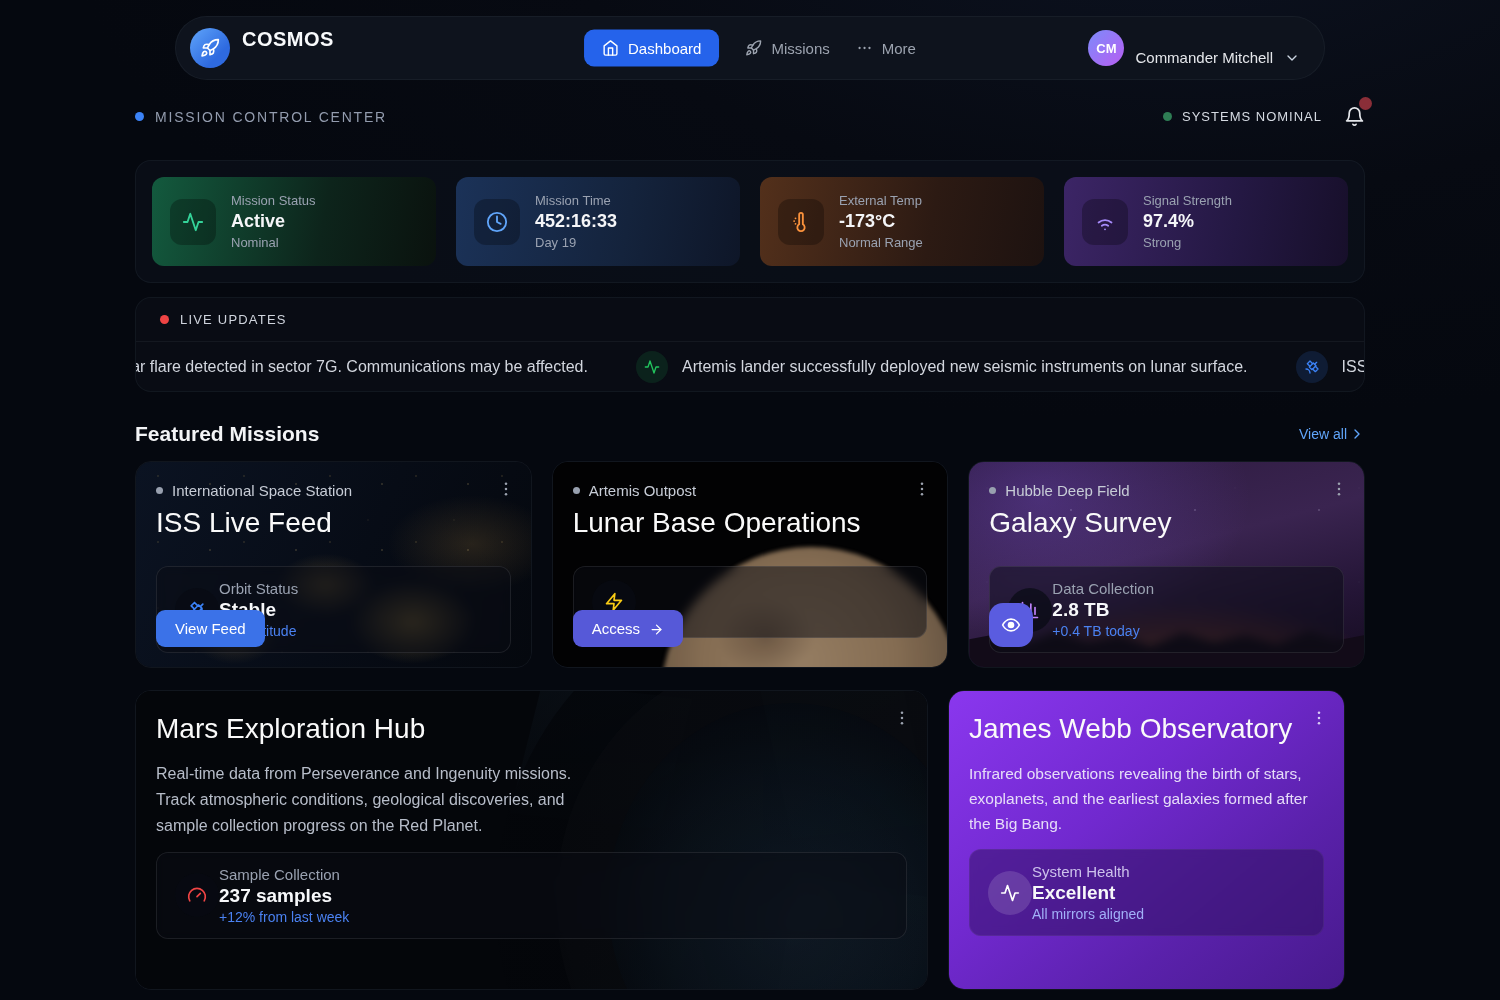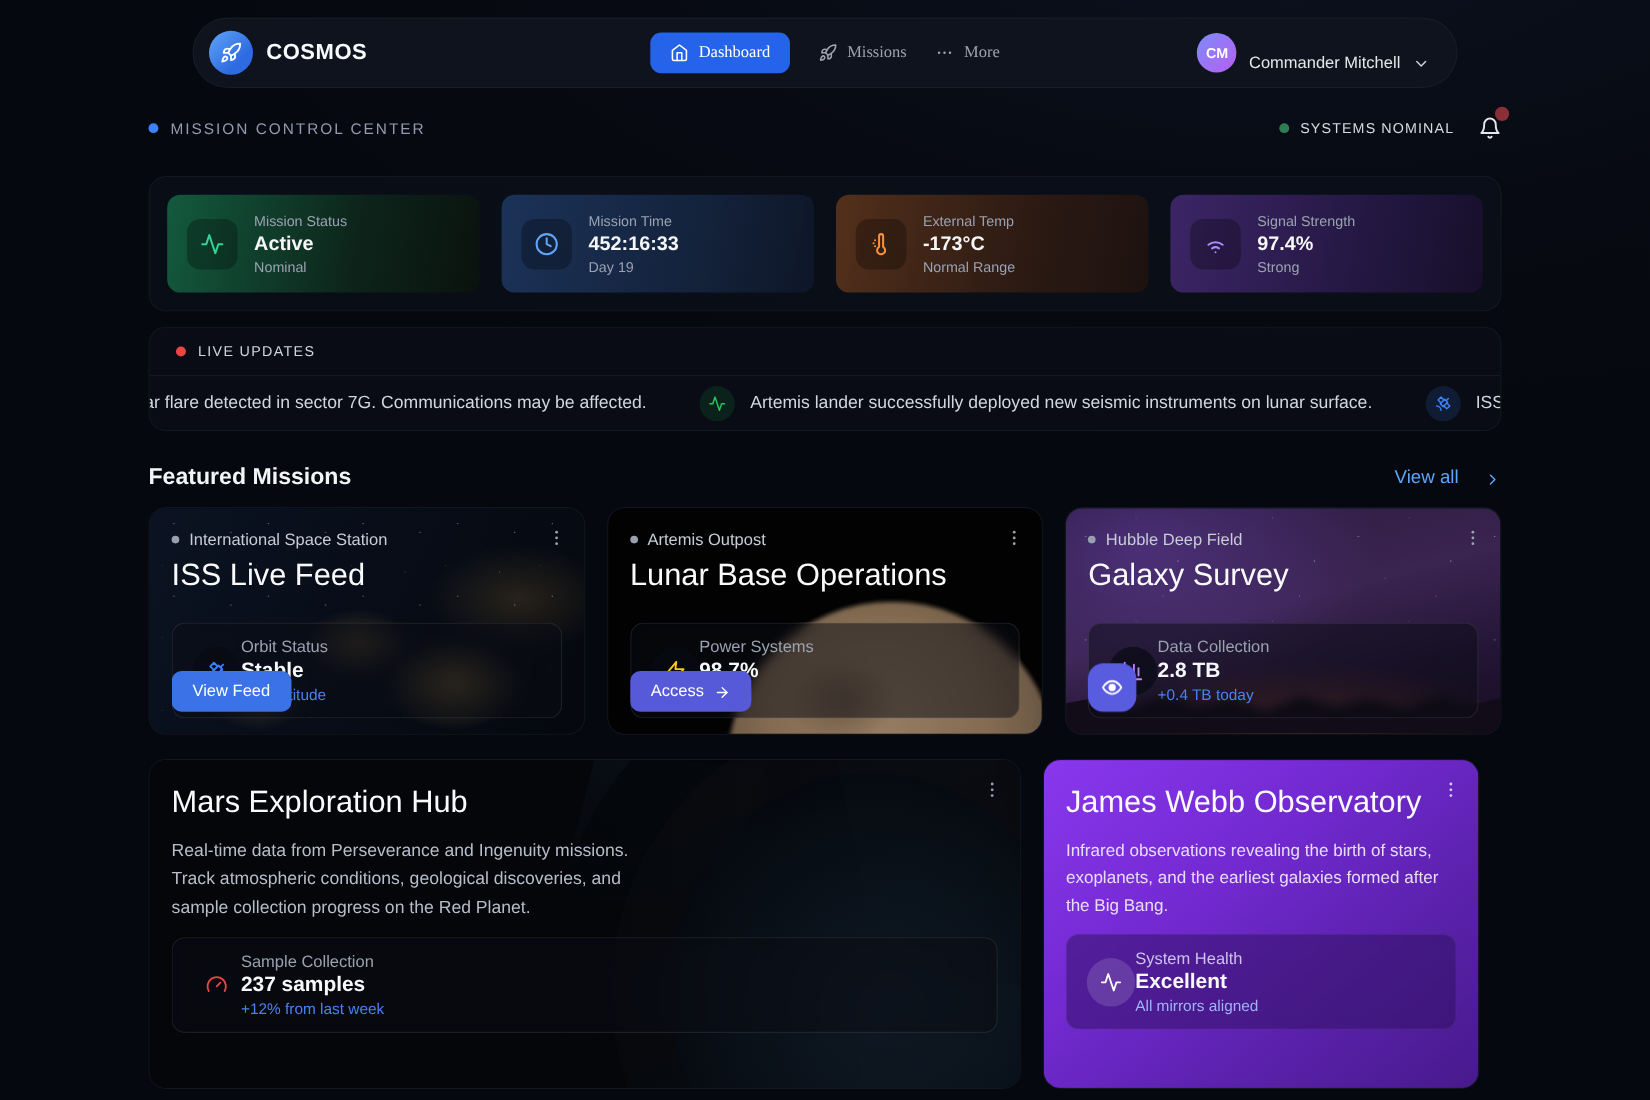--- a/index.html
+++ b/index.html
@@ -12,30 +12,30 @@
   .icon { display:inline-flex; align-items:center; justify-content:center; flex:0 0 auto; }
   .icon svg { display:block; }
 
   
   .nav {
     width:1150px; height:64px; margin:16px auto 0;
     background:#0e131d; border:1px solid rgba(148,163,184,.07);
     border-radius:33px; display:flex; align-items:center; padding:0 14px;
     position:relative;
   }
-  .brand { display:flex; align-items:center; gap:12px; }
+  .brand { display:flex; align-items:flex-start; gap:12px; }
   .brand-logo {
     width:40px; height:40px; border-radius:50%;
     background:linear-gradient(135deg,#60a5fa 0%,#2e6ae0 70%);
     display:flex; align-items:center; justify-content:center; color:#fff;
   }
   .brand-name { font-size:20px; font-weight:700; letter-spacing:.5px; color:#f8fafc; }
   .nav-center { position:absolute; left:50%; top:50%; transform:translate(-50%,-50%);
     display:flex; align-items:center; gap:26px; }
-  .nav-btn { display:flex; align-items:center; gap:9px; font-size:15px; color:#9ca3af; cursor:pointer;font-family:Liberation Serif, serif; }
+  .nav-btn { display:flex; align-items:center; gap:9px; font-size:15px; color:#9ca3af; cursor:pointer; }
   .nav-btn.active {
     background:#2563eb; color:#fff; border-radius:10px; padding:10px 18px; font-weight:500;
   }
   .nav-right { margin-left:auto; display:flex; align-items:flex-end; gap:11px; padding-right:10px; }
   .avatar {
     width:36px; height:36px; border-radius:50%;
     background:linear-gradient(135deg,#7d8bfa 0%,#b75ef2 100%);
     display:flex; align-items:center; justify-content:center;
     color:#fff; font-size:13px; font-weight:700;
   }
@@ -82,22 +82,22 @@
   .ticker { position:absolute; left:0; top:0; height:100%; display:flex; align-items:center;
     gap:48px; white-space:nowrap; margin-left:-28px; }
   .tick-item { display:flex; align-items:center; gap:14px; font-size:16px; color:#d2d6de; }
   .tick-icon { width:32px; height:32px; border-radius:50%; display:flex; align-items:center; justify-content:center; }
   .tick-icon.greenbg { background:rgba(34,197,94,.12); color:#22c55e; }
   .tick-icon.bluebg  { background:rgba(59,130,246,.14); color:#3b82f6; }
 
   
   .section-head { width:1230px; margin:30px auto 0; display:flex; align-items:center; }
   .section-title { font-size:21px; font-weight:600; color:#f3f4f6; }
-  .view-all { margin-left:auto; display:flex; align-items:flex-end; gap:23px;
-    color:#60a5fa; font-size:17px; cursor:pointer; }
+  .view-all { margin-left:auto; display:flex; align-items:flex-end; gap:2px;
+    color:#60a5fa; font-size:14px; cursor:pointer; }
 
   
   .cards-row { width:1230px; margin:15px auto 0; display:grid; grid-template-columns:1fr 1fr 1fr; gap:20px; }
   .mcard { position:relative; height:207px; border-radius:16px; overflow:hidden;
     border:1px solid rgba(148,163,184,.09); padding:20px; }
   .mcard-head { display:flex; align-items:center; gap:9px; position:relative; z-index:3; }
   .tag-dot { width:7px; height:7px; border-radius:50%; background:#98a0af; }
   .mcard-tag { font-size:15px; color:#c7ccd6; }
   .kebab { position:absolute; top:18px; right:16px; color:#9ca3af; cursor:pointer; z-index:4; }
   .mcard-title { position:relative; z-index:3; font-size:28px; color:#fafafa; margin-top:8px; font-weight:400; }
@@ -429,25 +429,20 @@
       <span class="tag-dot"></span>
       <span class="mcard-tag">Artemis Outpost</span>
     </div>
     <div class="mcard-title">Lunar Base Operations</div>
     <div class="glass-panel">
       <span class="panel-chip icon" style="color:#facc15">
         <svg width="20" height="20" viewBox="0 0 24 24" fill="none" stroke="currentColor" stroke-width="2" stroke-linejoin="round">
             <path d="M13 2 3 14h9l-1 8 10-12h-9l1-8z"></path>
           </svg>
       </span>
-      <div class="panel-col">
-        <span class="panel-label">Power Systems</span>
-        <span class="panel-value">98.7%</span>
-        <span class="panel-sub">Optimal</span>
-      </div>
     </div>
     <button class="card-btn btn-indigo">
       <span>Access</span>
       <span class="icon">
         <svg width="15" height="15" viewBox="0 0 24 24" fill="none" stroke="currentColor" stroke-width="2" stroke-linecap="round" stroke-linejoin="round">
             <path d="M5 12h14"></path>
             <path d="m12 5 7 7-7 7"></path>
           </svg>
       </span>
     </button>

